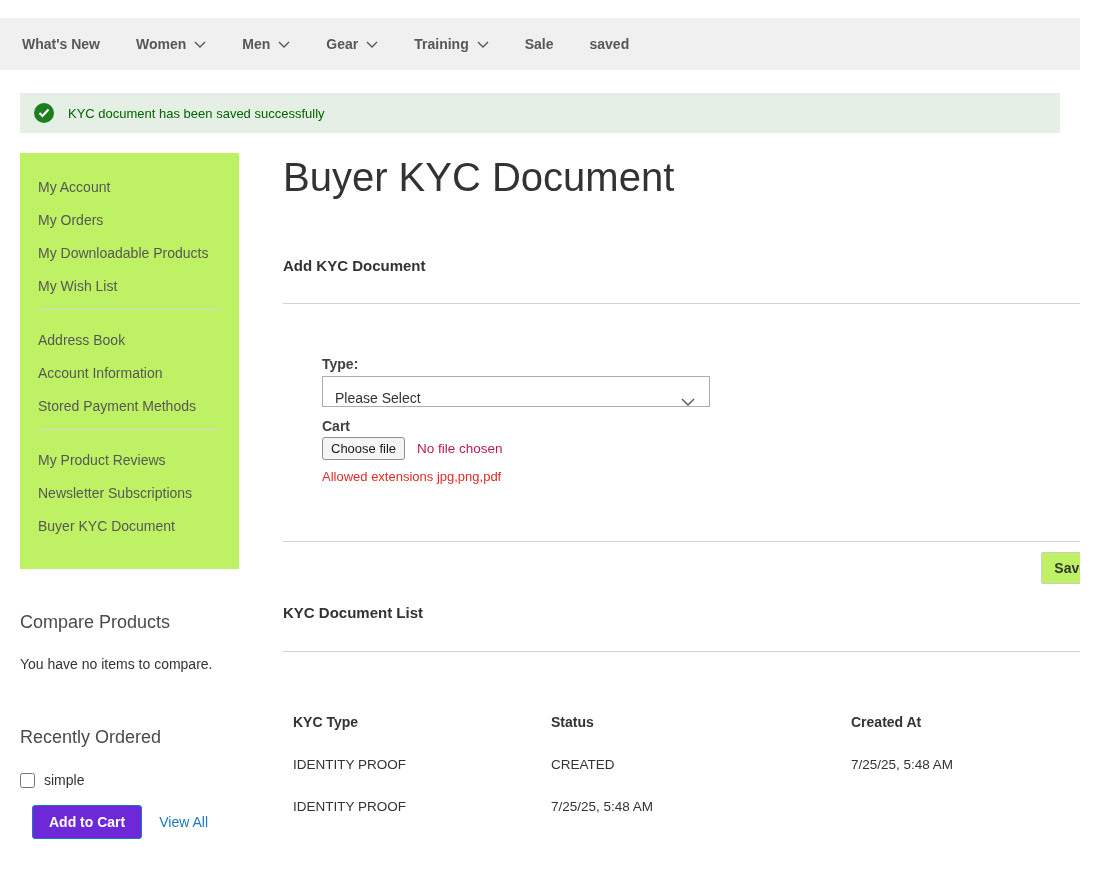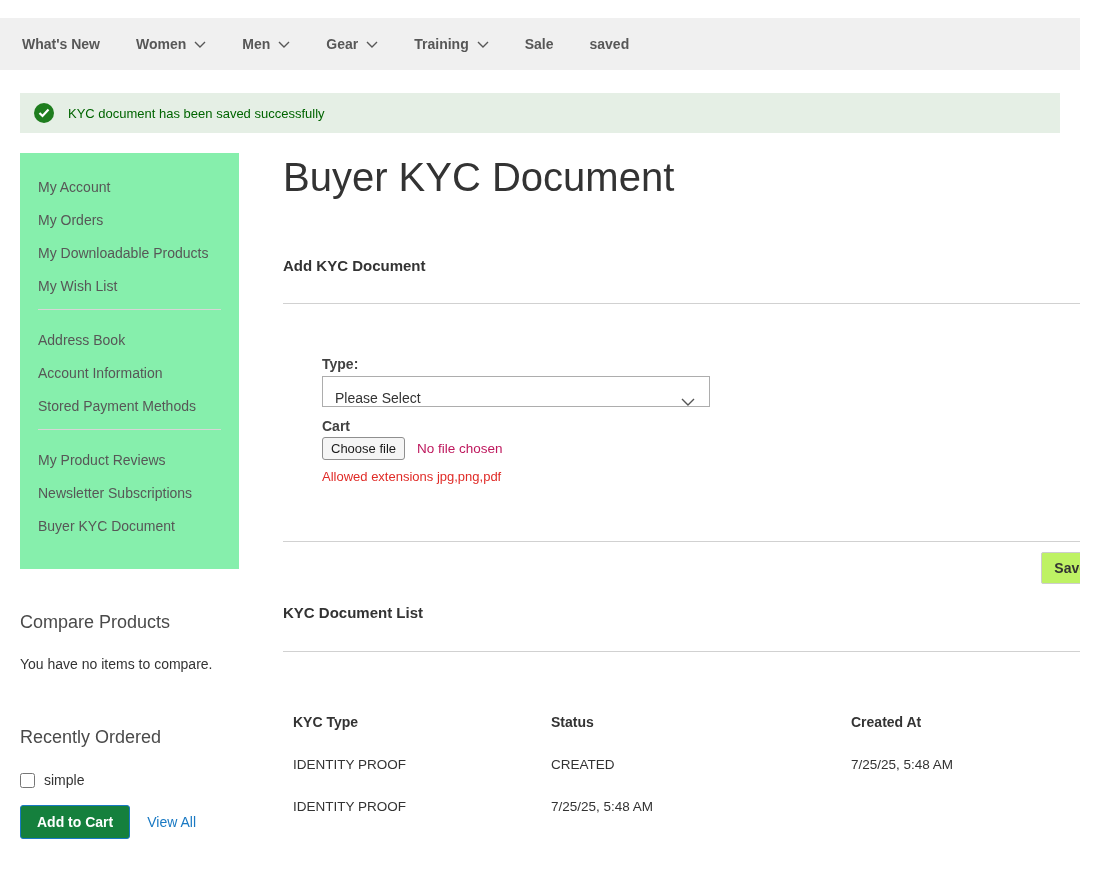--- a/index.html
+++ b/index.html
@@ -51,41 +51,41 @@
     align-items: center;
     justify-content: center;
     flex: 0 0 auto;
   }
   .banner-text { margin-left: 14px; font-size: 13px; color: #006400; }
   
   .content { display: flex; margin: 20px 20px 0 20px; }
   .left-col { width: 219px; flex: 0 0 auto; }
   .main-col { margin-left: 44px; width: 817px; flex: 0 0 auto; }
   
-  .sidebar-box { background: #86efac; padding: 24px 18px 20px 18px; }
+  .sidebar-box { background: #bef264; padding: 24px 18px 20px 18px; }
   .sidebar-box ul { list-style: none; }
   .sidebar-box li { line-height: 20px; margin-bottom: 13px; }
   .sidebar-box a {
     font-size: 14px; color: #575757; text-decoration: none; cursor: pointer;
   }
   .side-divider { border: none; border-top: 1px solid #d6d6d6; margin: 9px 0 20px 0; }
   
   .aside-heading {
     font-size: 18px; font-weight: 300; color: #4a4a4a; line-height: 22px;
   }
   .compare-heading { margin-top: 42px; }
   .compare-empty { margin-top: 23px; font-size: 14px; line-height: 17px; color: #333; }
   .recent-heading { margin-top: 53px; }
   .recent-item { margin-top: 24px; display: flex; align-items: center; font-size: 14px; }
   .recent-item input { width: 15px; height: 15px; margin-right: 9px; accent-color: #fff; }
   .recent-actions { margin-top: 17px; display: flex; align-items: center; }
   .btn-primary {
-    background: #15803d; color: #fff; border: 1px solid #1979c3;
+    background: #6d28d9; color: #fff; border: 1px solid #1979c3;
     font-size: 14px; font-weight: 700; padding: 8px 16px; border-radius: 3px;
-    cursor: pointer; font-family: inherit;
+    cursor: pointer; font-family: inherit; margin-left: 12px;
   }
   .view-all { margin-left: 17px; color: #1979c3; font-size: 14px; text-decoration: none; cursor: pointer; }
   
   .page-title { font-size: 40px; font-weight: 300; color: #333; line-height: 44px; margin-top: 2px; }
   .section-heading { font-size: 15px; font-weight: 700; color: #333; line-height: 15px; }
   .add-heading { margin-top: 59px; }
   .main-divider { border: none; border-top: 1px solid #d1d1d1; }
   .hr1 { margin-top: 30px; }
   .hr2 { margin-top: 58px; }
   .hr3 { margin-top: 31px; }

